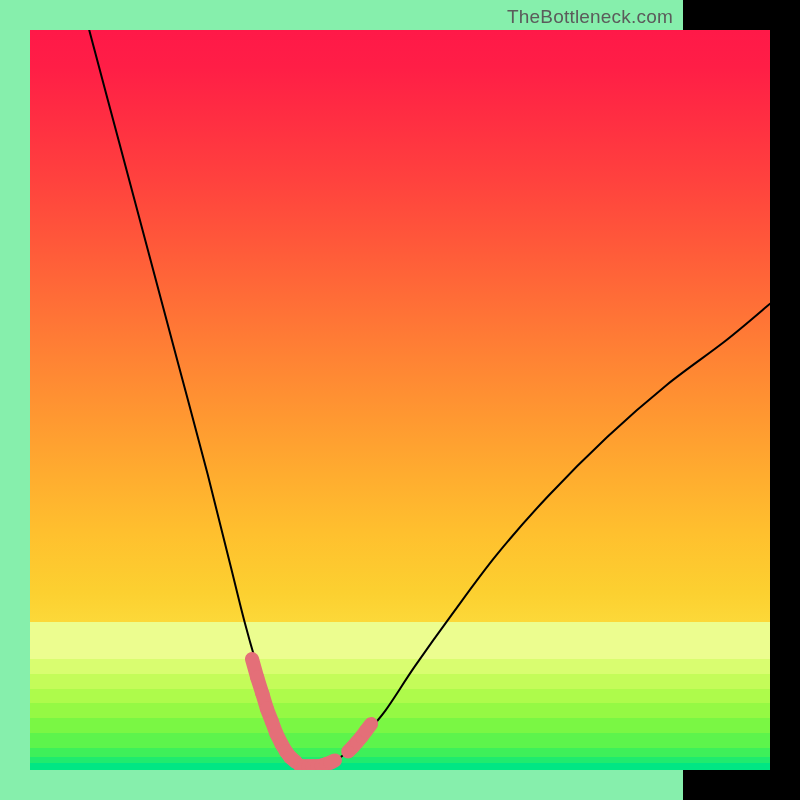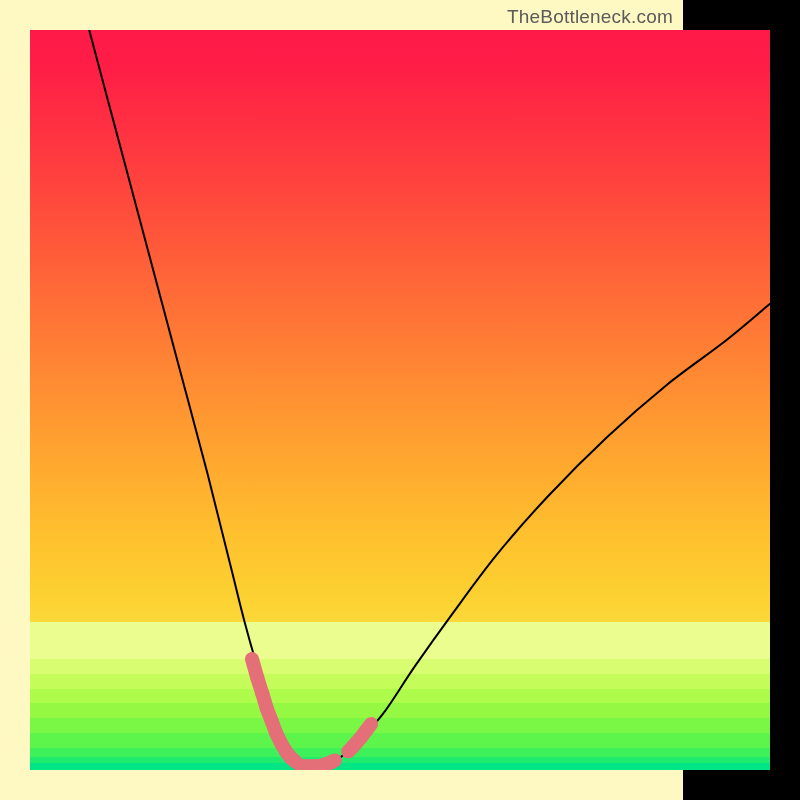--- a/index.html
+++ b/index.html
@@ -10,21 +10,21 @@
     overflow: hidden;
     background: #000;
     font-family: Arial, Helvetica, sans-serif;
   }
   .frame {
     position: absolute;
     top: 0;
     left: 0;
     width: 683px;
     height: 800px;
-    background: #fef9c3;
+    background: #86efac;
   }
   .plot-area {
     position: absolute;
     top: 30px;
     left: 30px;
     width: 740px;
     height: 740px;
     
     
     background:

